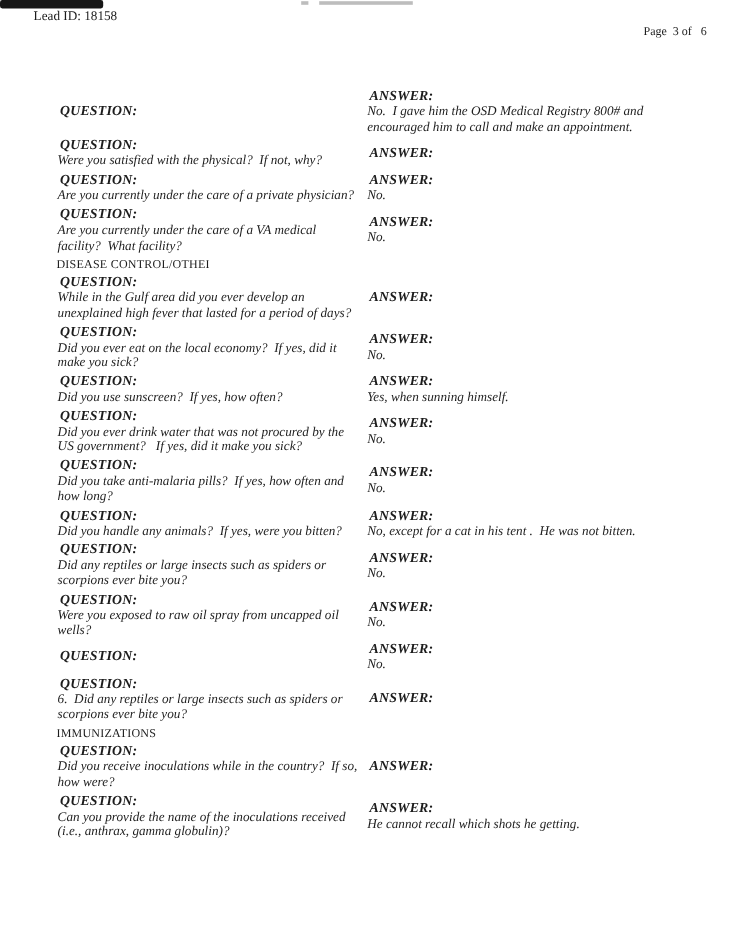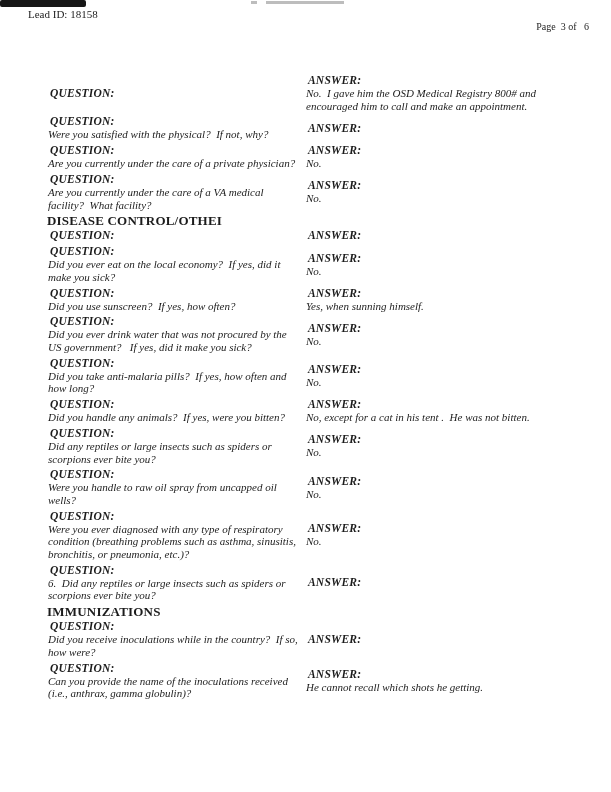--- a/index.html
+++ b/index.html
@@ -19,21 +19,21 @@
   .a-col{flex:1;min-width:0;}
   .qa-label{
     font-weight:bold;font-size:11.5px;line-height:13px;padding-left:3px;
     letter-spacing:0.2px;
   }
   .qa-text{
     font-size:11px;line-height:12.7px;white-space:pre-wrap;padding-left:1px;
     padding-right:4px;
   }
   .section-header{
-    font-weight:bold;font-size:13px;line-height:13px;margin:3px 0 2px 0;
+    font-weight:normal;font-size:10px;line-height:13px;margin:3px 0 2px 0;
     letter-spacing:0.2px;
   }
 </style>
 </head>
 <body>
 
 <div class="scan-mark" id="top-mark-dash"></div>
 <div class="scan-mark" id="top-mark-bar"></div>
 
 <div class="doc-header-left">Lead ID: 18158</div>
@@ -83,20 +83,22 @@
       <div class="qa-label">ANSWER:</div>
       <div class="qa-text">No.</div>
     </div>
   </div>
 
   <div class="section-header">DISEASE CONTROL/OTHEI</div>
 
   <div class="qa-row">
     <div class="q-col">
       <div class="qa-label">QUESTION:</div>
+      <div class="qa-text">While in the Gulf area did you ever develop an
+unexplained high fever that lasted for a period of days?</div>
     </div>
     <div class="a-col">
       <div class="qa-label">ANSWER:</div>
       <div class="qa-text"></div>
     </div>
   </div>
 
   <div class="qa-row">
     <div class="q-col">
       <div class="qa-label">QUESTION:</div>
@@ -163,35 +165,32 @@
     </div>
     <div class="a-col">
       <div class="qa-label">ANSWER:</div>
       <div class="qa-text">No.</div>
     </div>
   </div>
 
   <div class="qa-row">
     <div class="q-col">
       <div class="qa-label">QUESTION:</div>
-      <div class="qa-text">Were you handle to raw oil spray from uncapped oil
+      <div class="qa-text">Were you exposed to raw oil spray from uncapped oil
 wells?</div>
     </div>
     <div class="a-col">
       <div class="qa-label">ANSWER:</div>
       <div class="qa-text">No.</div>
     </div>
   </div>
 
   <div class="qa-row">
     <div class="q-col">
       <div class="qa-label">QUESTION:</div>
-      <div class="qa-text">Were you ever diagnosed with any type of respiratory
-condition (breathing problems such as asthma, sinusitis,
-bronchitis, or pneumonia, etc.)?</div>
     </div>
     <div class="a-col">
       <div class="qa-label">ANSWER:</div>
       <div class="qa-text">No.</div>
     </div>
   </div>
 
   <div class="qa-row">
     <div class="q-col">
       <div class="qa-label">QUESTION:</div>

